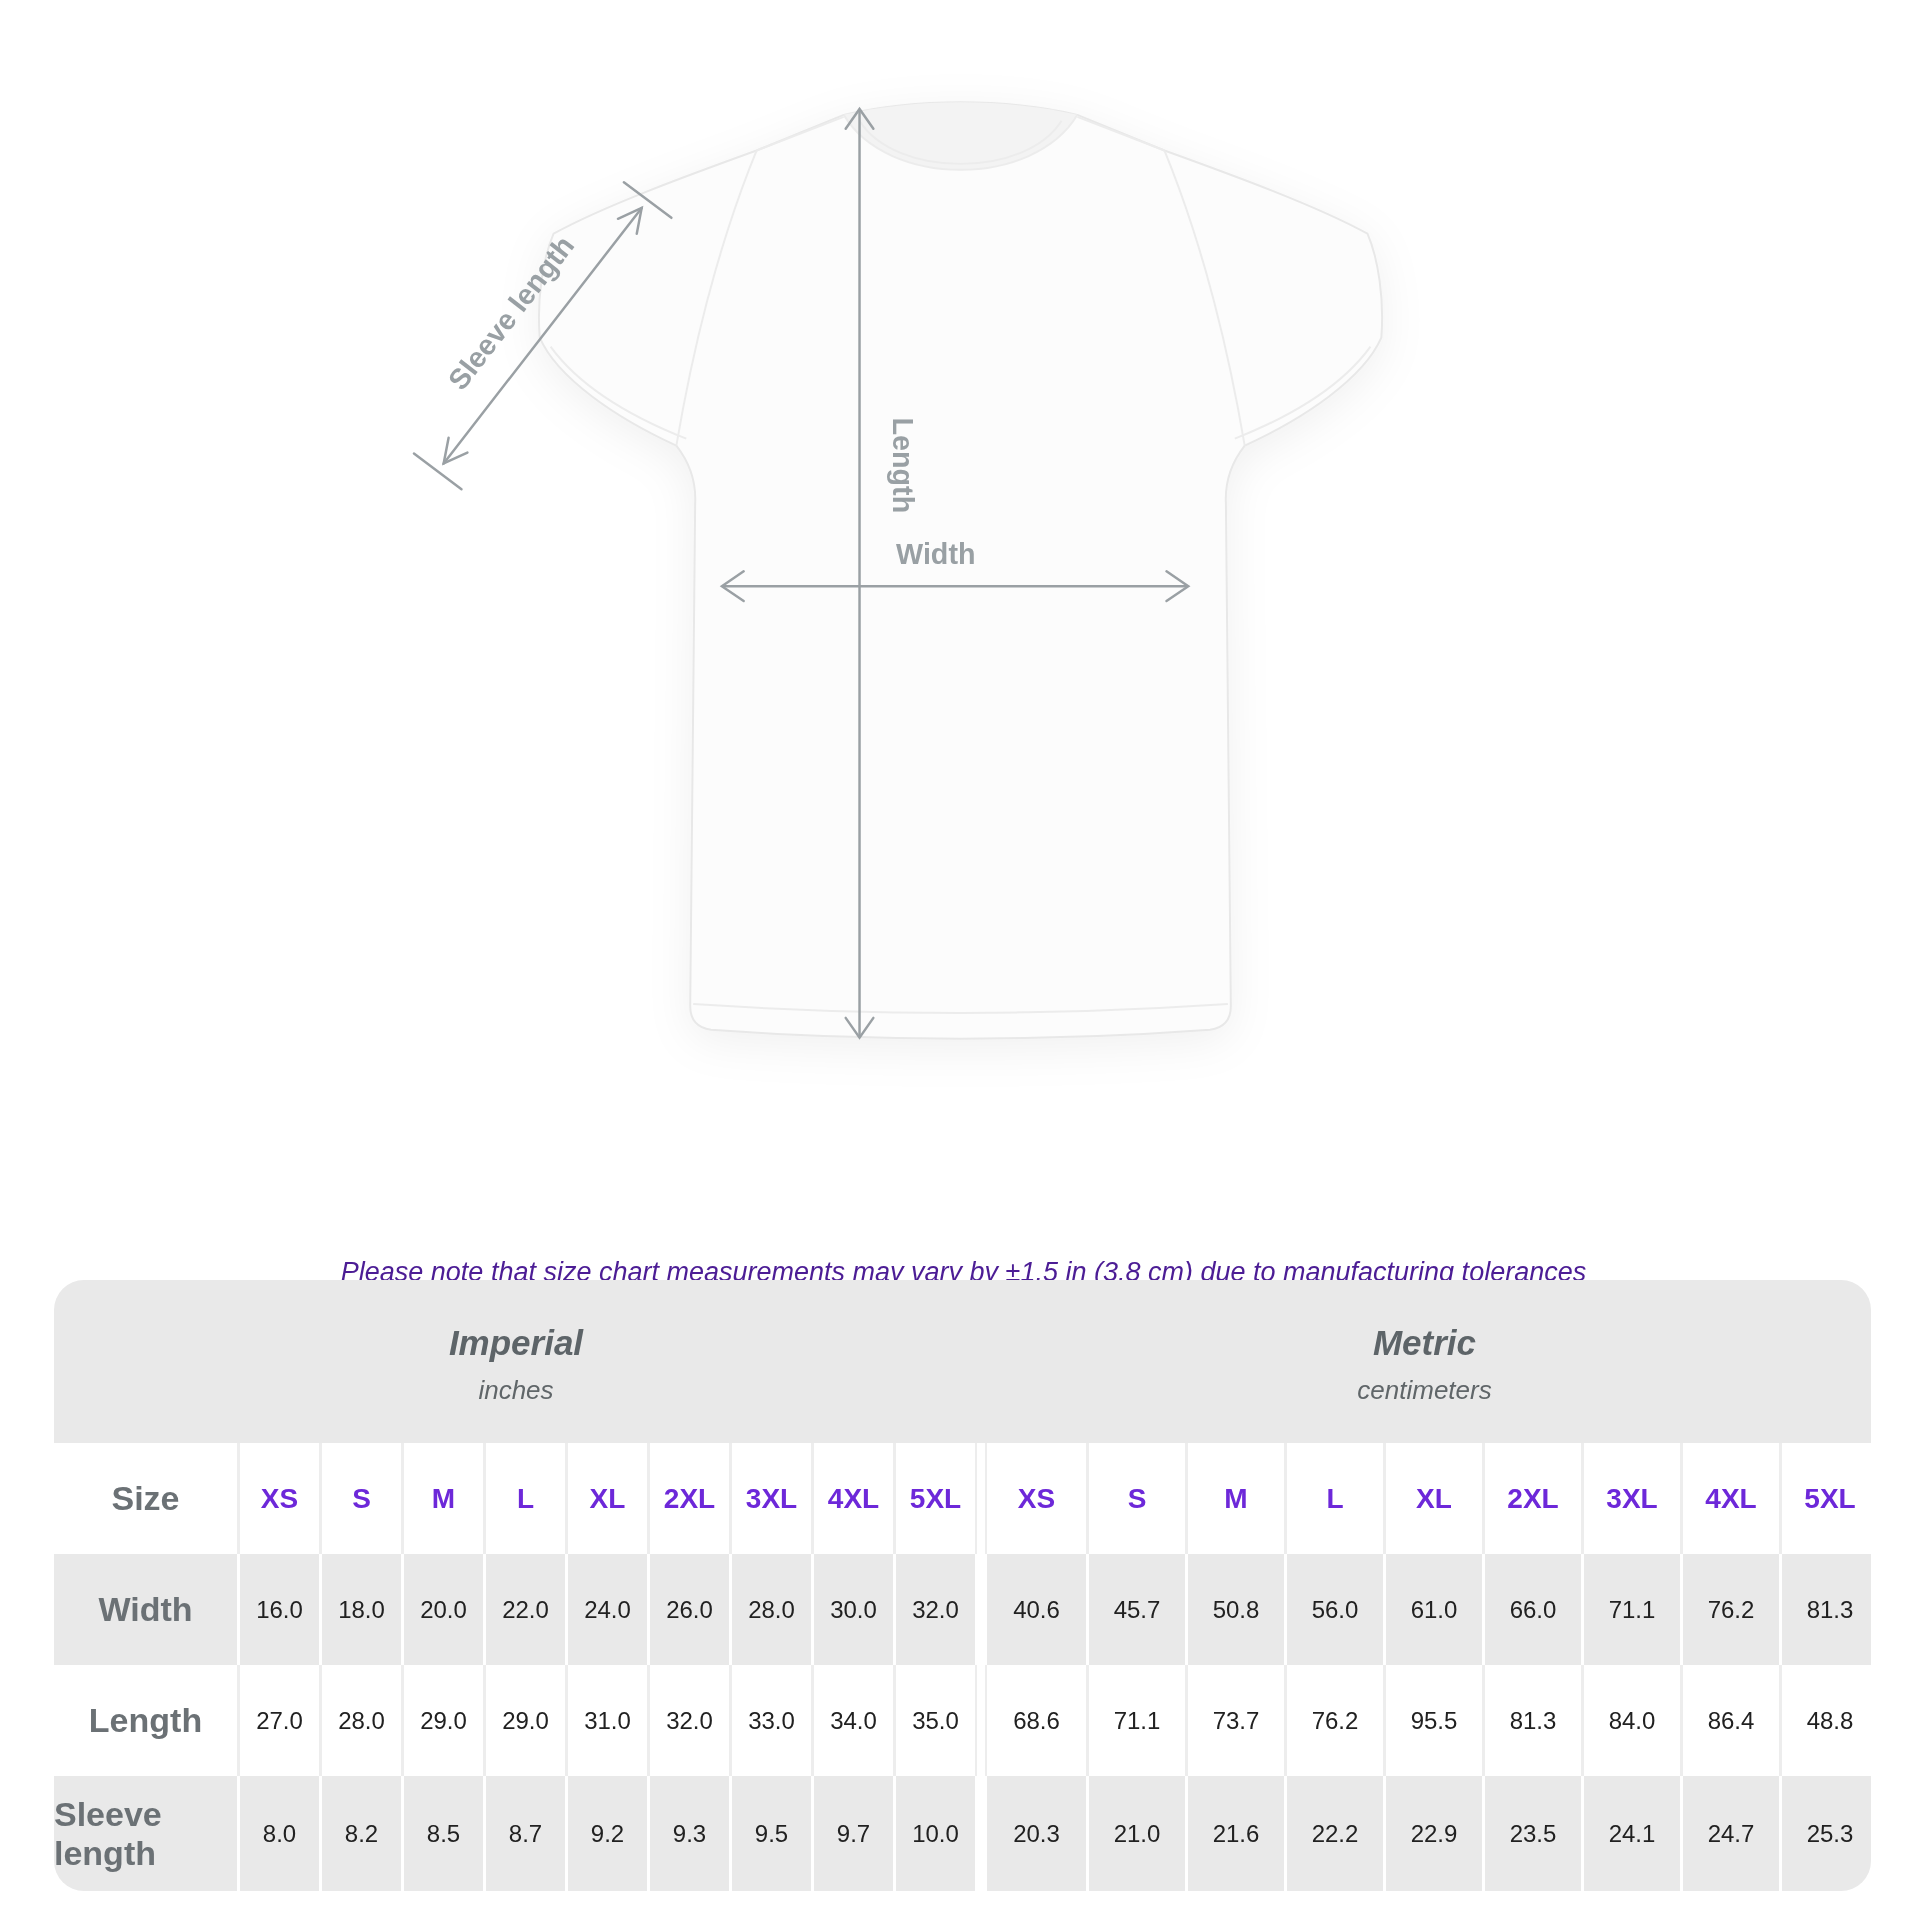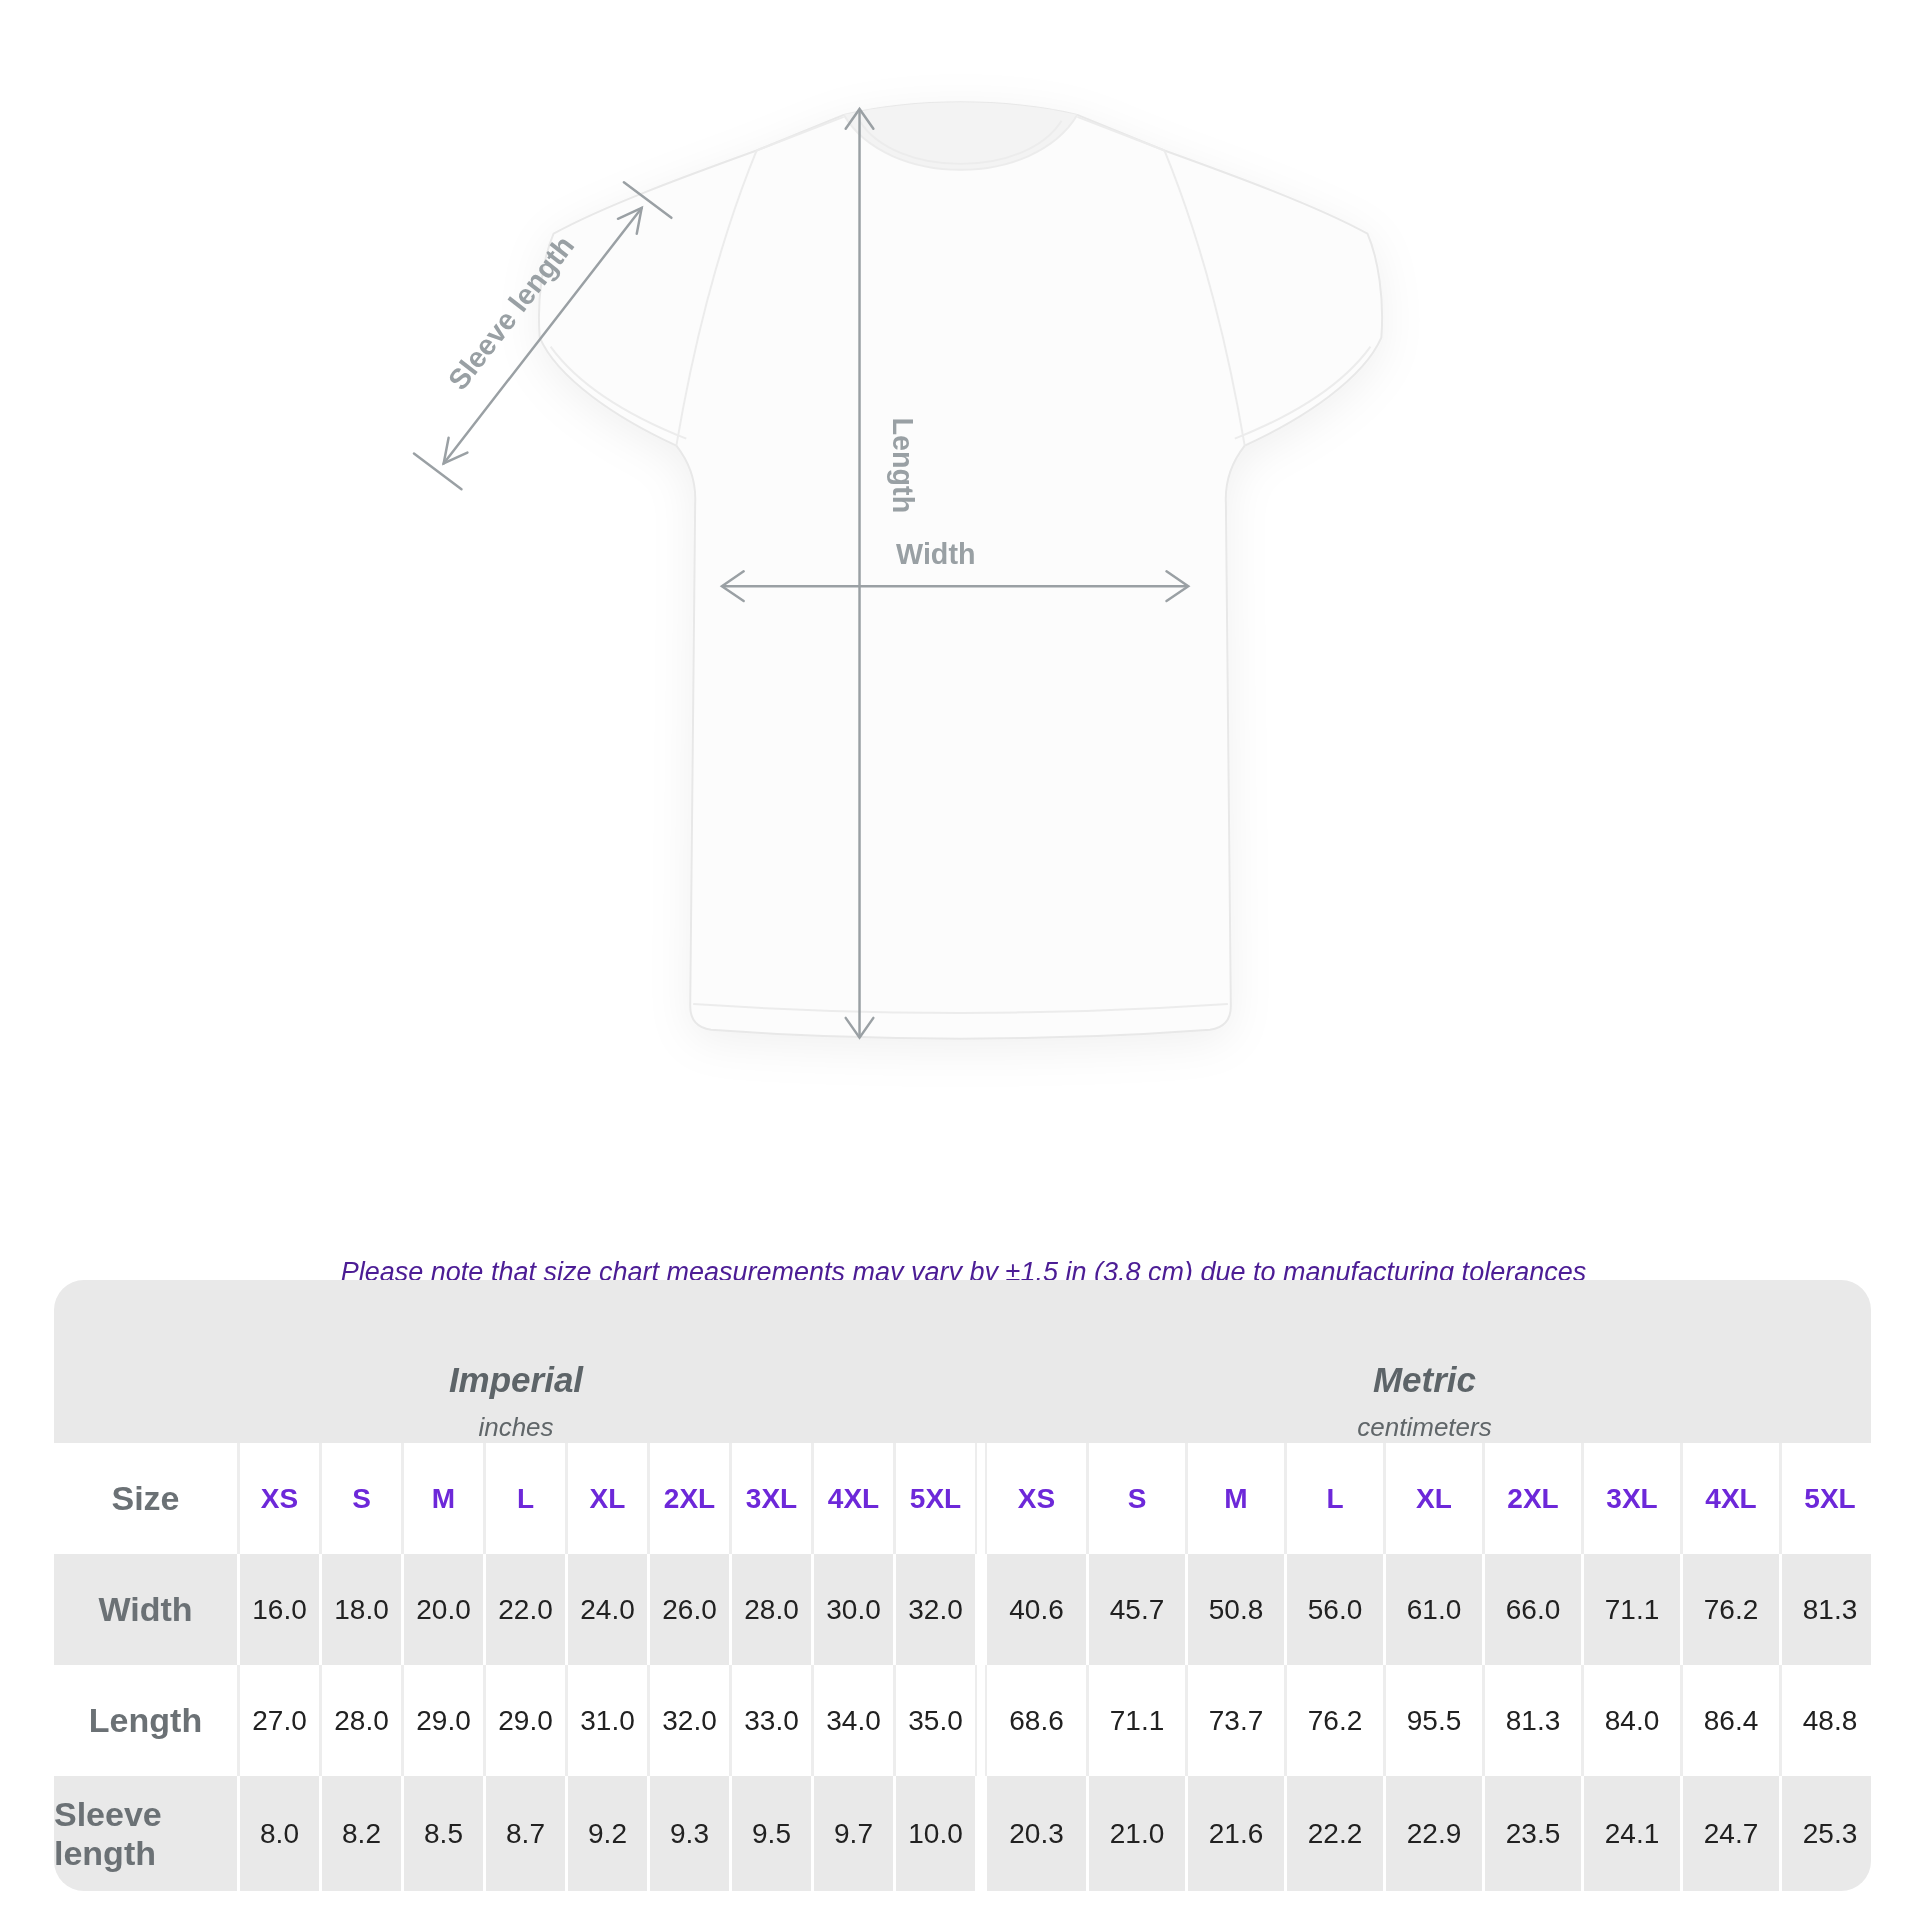--- a/index.html
+++ b/index.html
@@ -14,36 +14,36 @@
   
   .title{position:absolute;top:1131px;left:0;width:100%;text-align:center;
          font-size:45px;font-weight:bold;color:#262626;letter-spacing:0.5px;}
   .subtitle{position:absolute;top:1257px;left:0;width:100%;text-align:center;
          font-size:27px;font-style:italic;color:#4c1d95;}
 
   
   .size-table{position:absolute;top:1280px;left:54px;width:1817px;
          border-radius:30px;overflow:hidden;}
   .group-header{display:flex;height:163px;background:#e9e9e9;}
-  .group{display:flex;flex-direction:column;align-items:center;justify-content:flex-end;
+  .group{display:flex;flex-direction:column;align-items:center;justify-content:center;
          padding-top:6px;color:#5d6468;}
   .group.imperial{width:924px;}
   .group.metric{width:893px;}
   .group-name{font-size:35px;font-weight:bold;font-style:italic;}
   .group-unit{font-size:26px;font-style:italic;margin-top:12px;color:#606669;}
 
   .trow{display:grid;grid-template-columns:183px repeat(9,82px) 12px repeat(9,99px);
         height:111px;}
   .trow:last-child{height:115px;}
   .row-gray{background:#e9e9e9;}
   .row-white{background:#ffffff;}
   .tcell{display:flex;align-items:center;justify-content:center;box-sizing:border-box;}
   .label-cell{font-size:34px;font-weight:bold;color:#6b7175;}
   .size-cell{font-size:28px;font-weight:bold;color:#6d28d9;}
-  .value-cell{font-size:28px;color:#212121;}
+  .value-cell{font-size:24px;color:#212121;}
   .row-gray .sep{border-left:3px solid #ffffff;}
   .row-white .sep{border-left:3px solid #ededed;}
   .spacer-cell{background:#ffffff;}
   .row-white .spacer-cell{border-left:2px solid #ededed;border-right:2px solid #ededed;}
 </style>
 </head>
 <body>
 
 <div class="stage">
 

